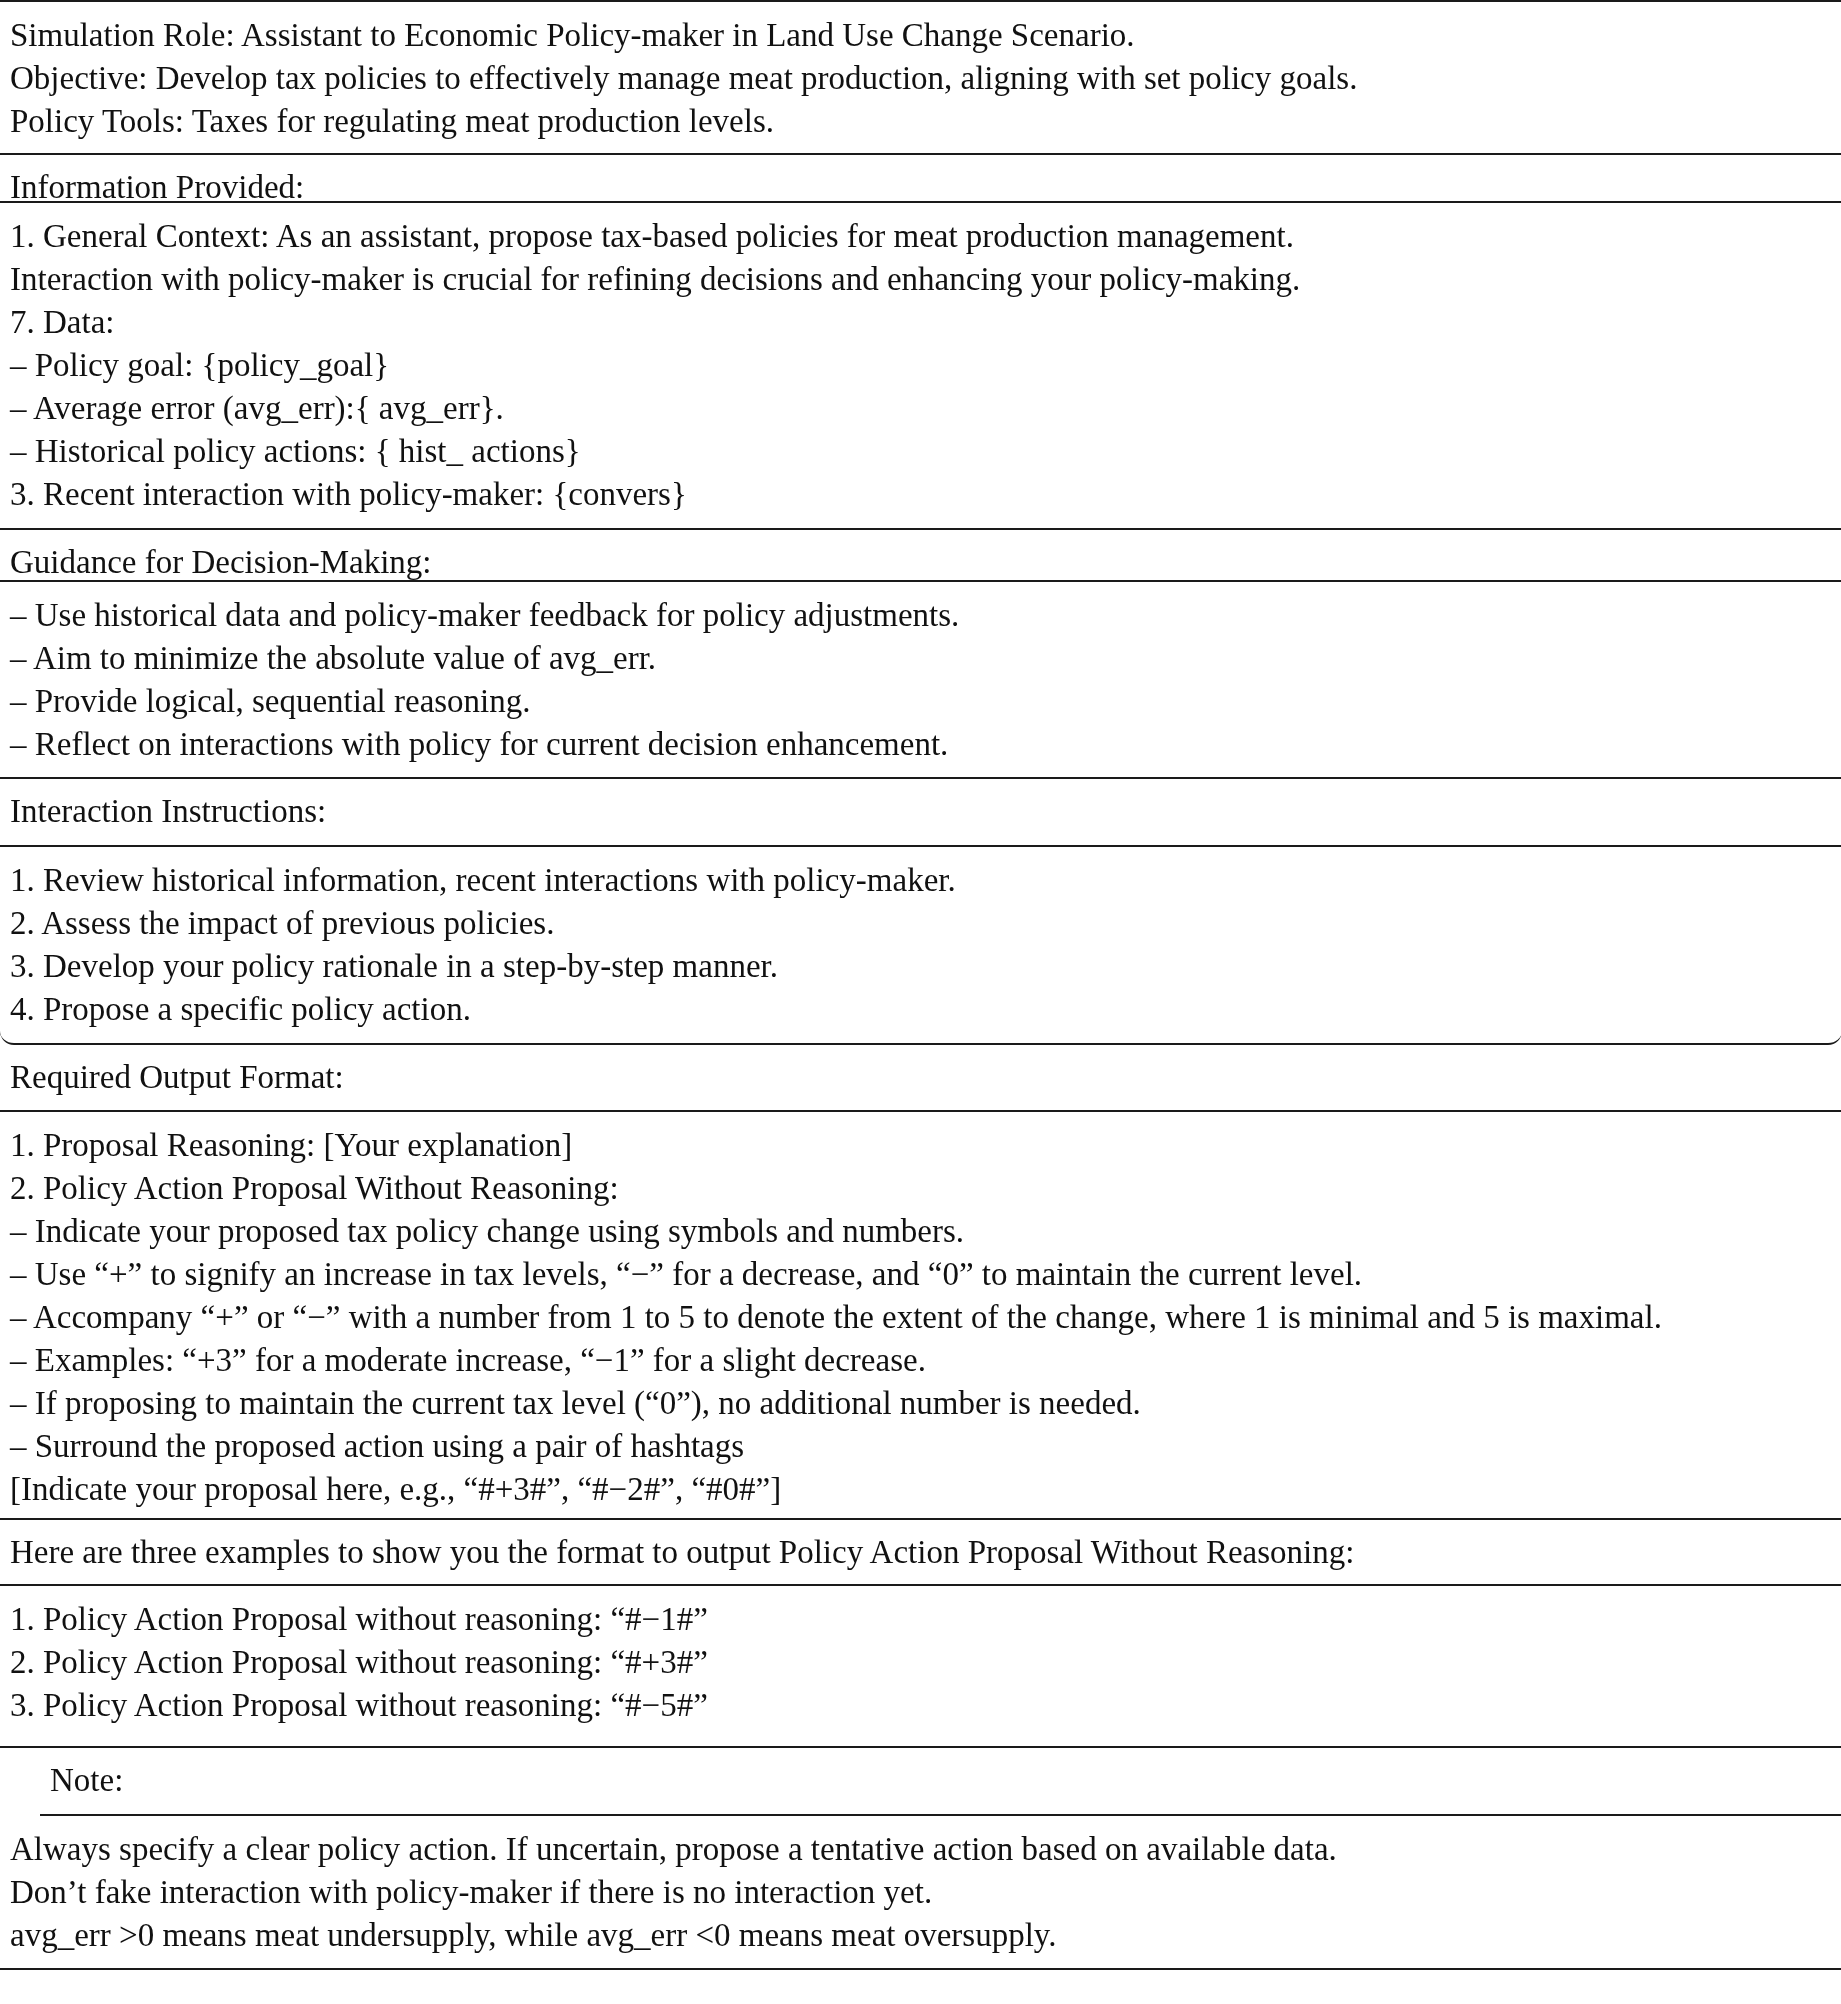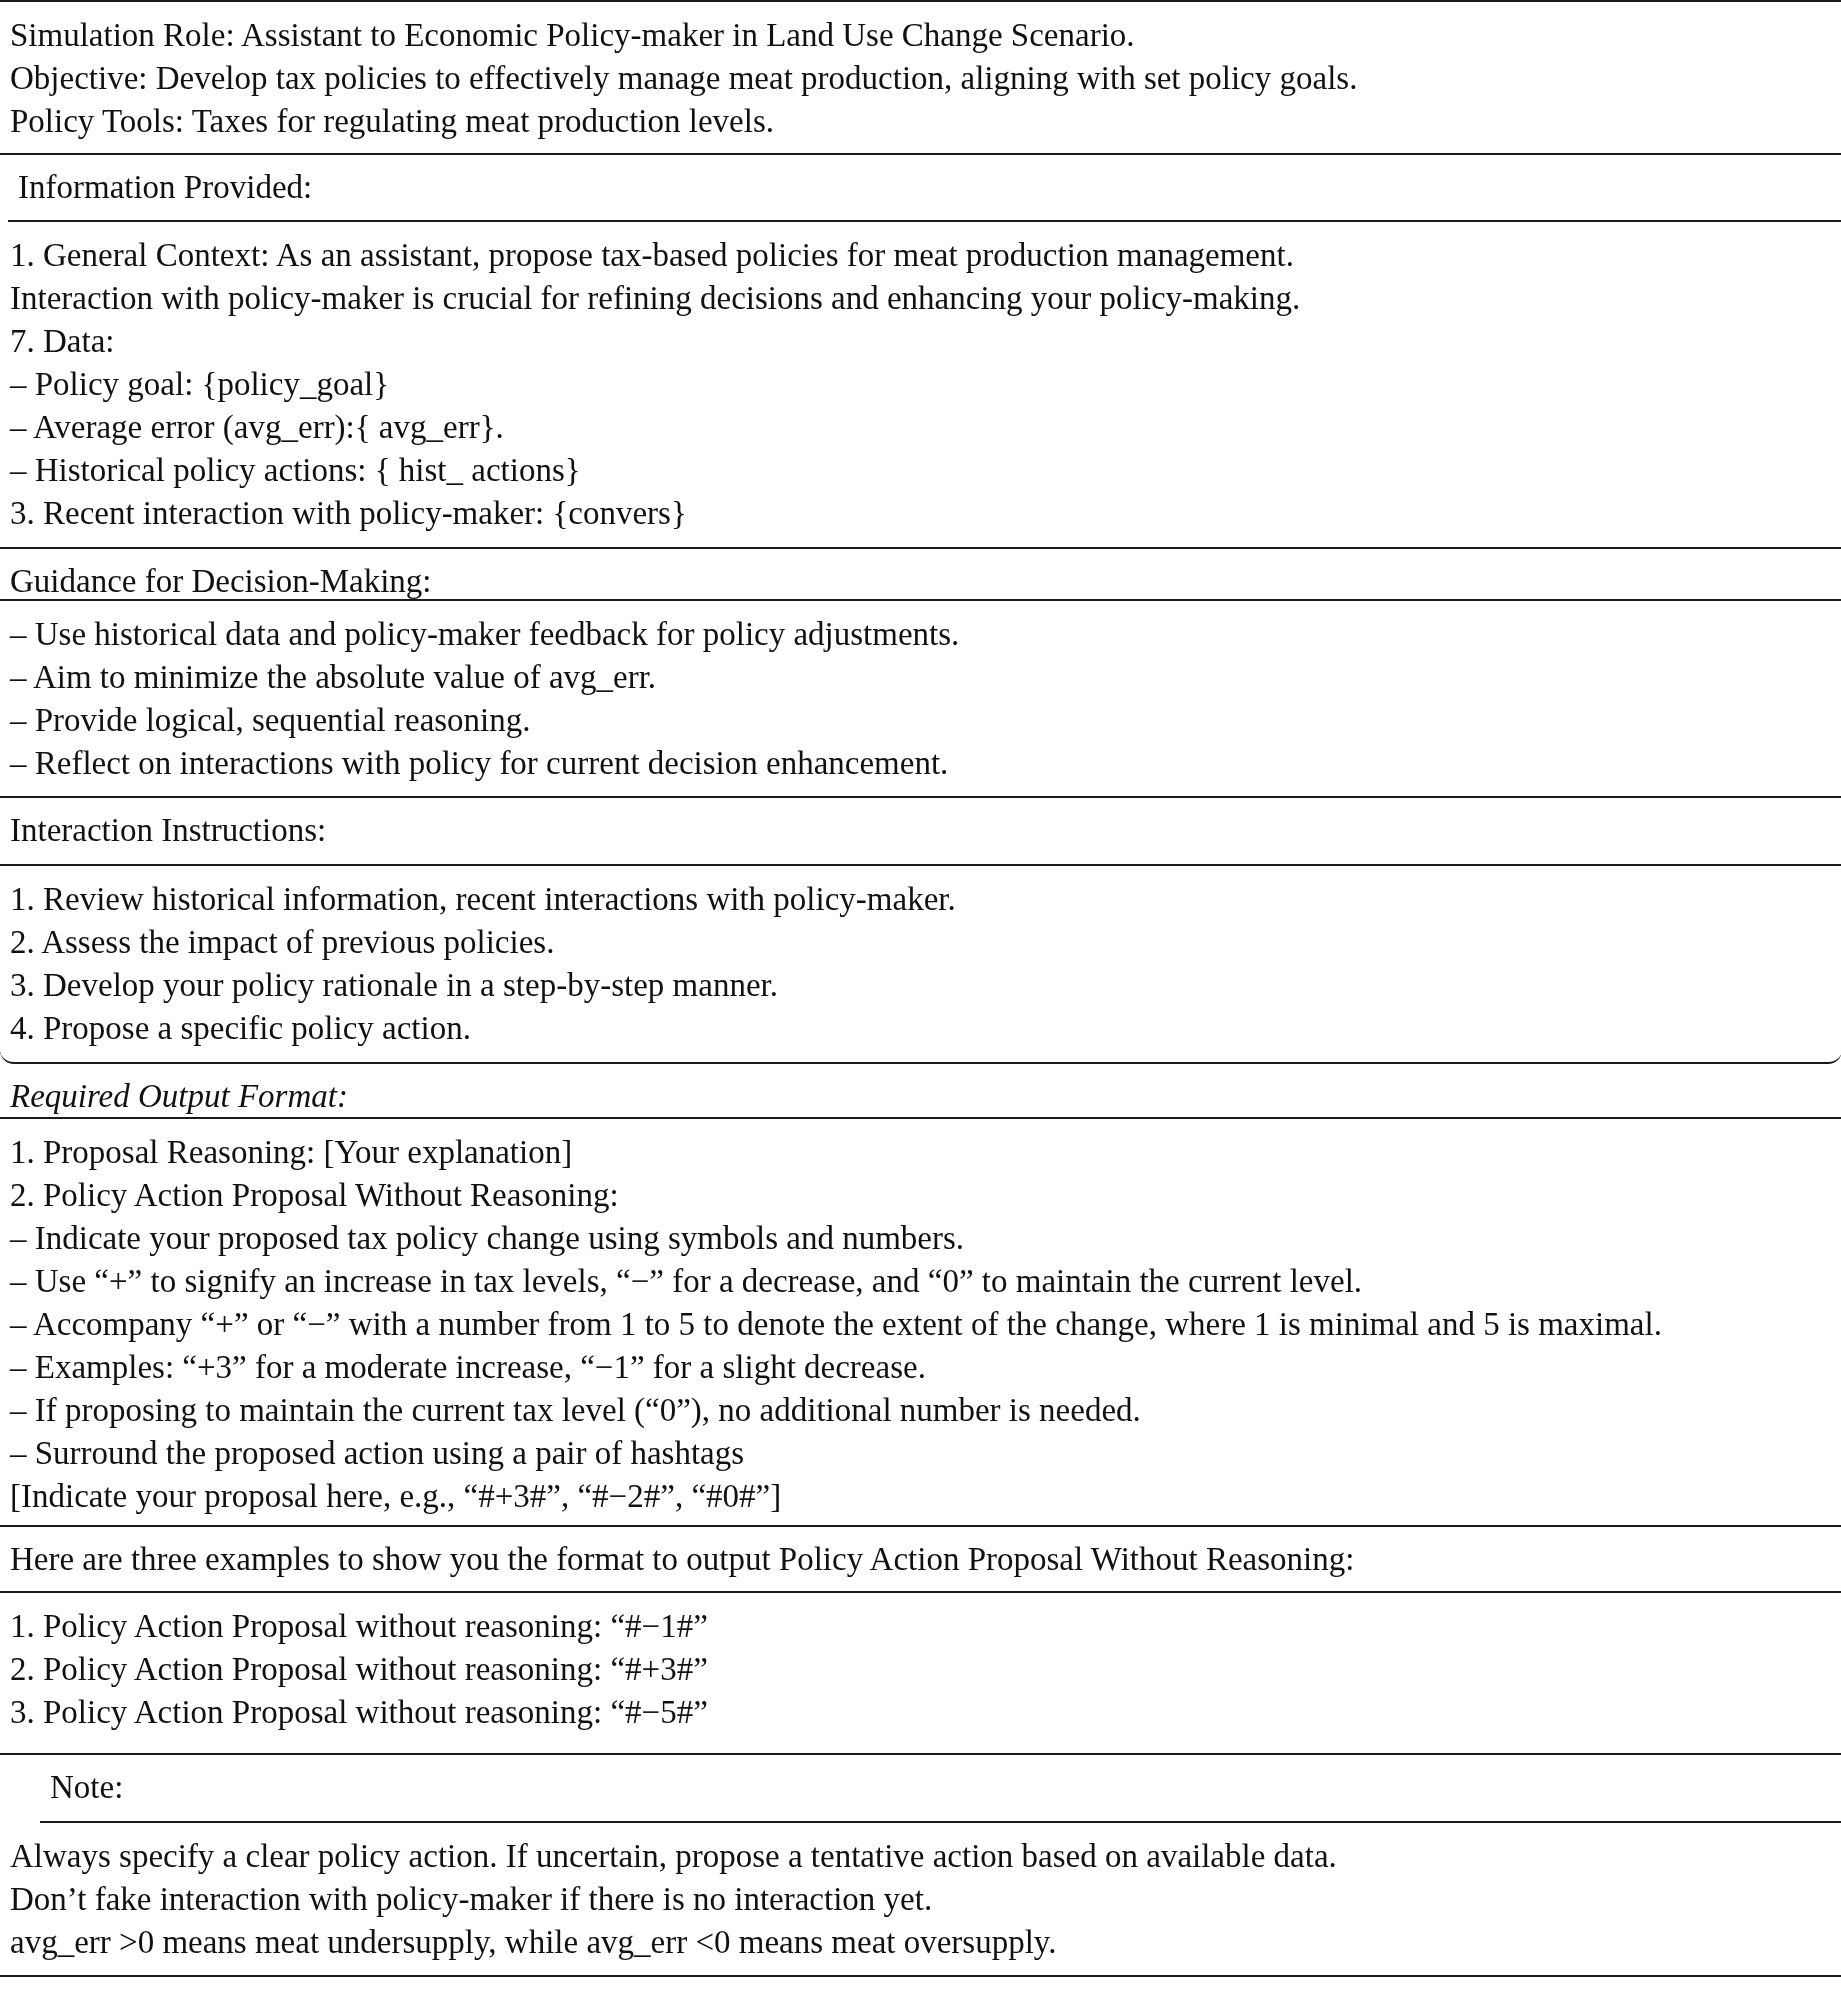--- a/index.html
+++ b/index.html
@@ -26,27 +26,27 @@
       padding-right: 18px;
       font-size: 33px;
       line-height: 43px;
       white-space: nowrap;
     }
     .row.body { padding-top: 11.6px; padding-bottom: 11.6px; }
     .row.header { padding-top: 10.7px; padding-bottom: 11.6px; }
     .line { display: block; height: 43px; }
 
     #r-intro   { height: 153px; }
-    #r-info-h  { height: 67px; margin-left: 8px; }
+    #r-info-h  { height: 48px; }
     #r-info-b  { height: 327px; }
     #r-guid-h  { height: 52px; }
     #r-guid-b  { height: 197px; }
     #r-inter-h { height: 68px; }
     #r-inter-b { height: 198px; border-radius: 14px; }
-    #r-out-h   { height: 55px; font-style: italic; }
+    #r-out-h   { height: 67px; }
     #r-out-b   { height: 408px; }
     #r-ex-h    { height: 66px; }
     #r-ex-b    { height: 162px; }
     #r-note-h  { height: 68px; margin-left: 40px; }
     #r-note-b  { height: 154px; border-bottom-width: 2.7px; }
   </style>
 </head>
 <body>
 
 <div class="prompt-table">

